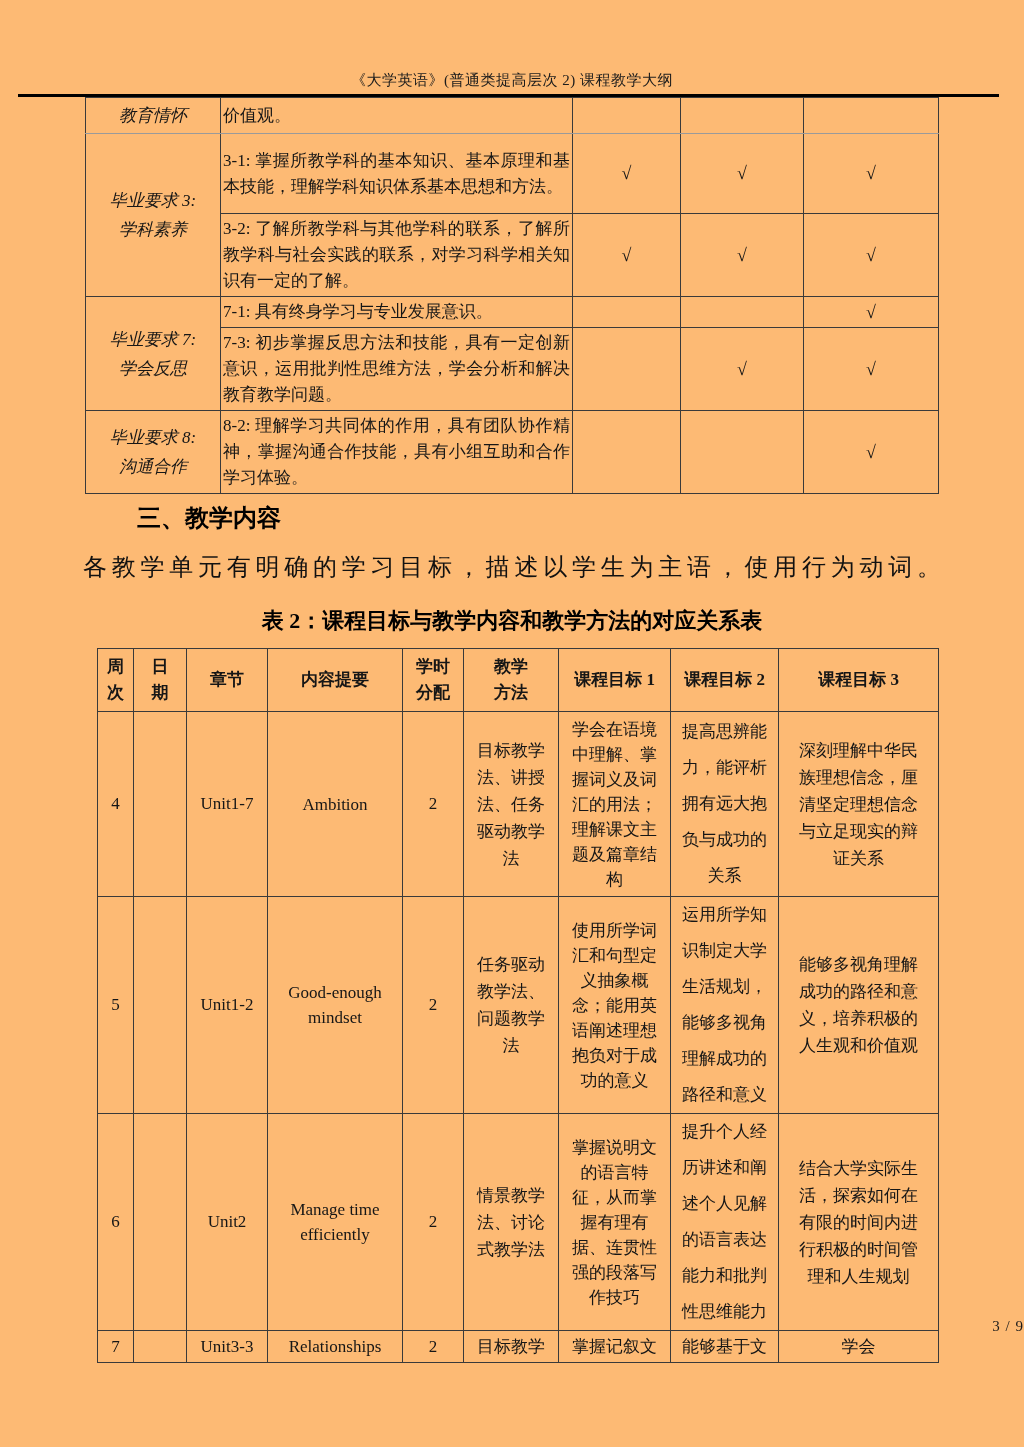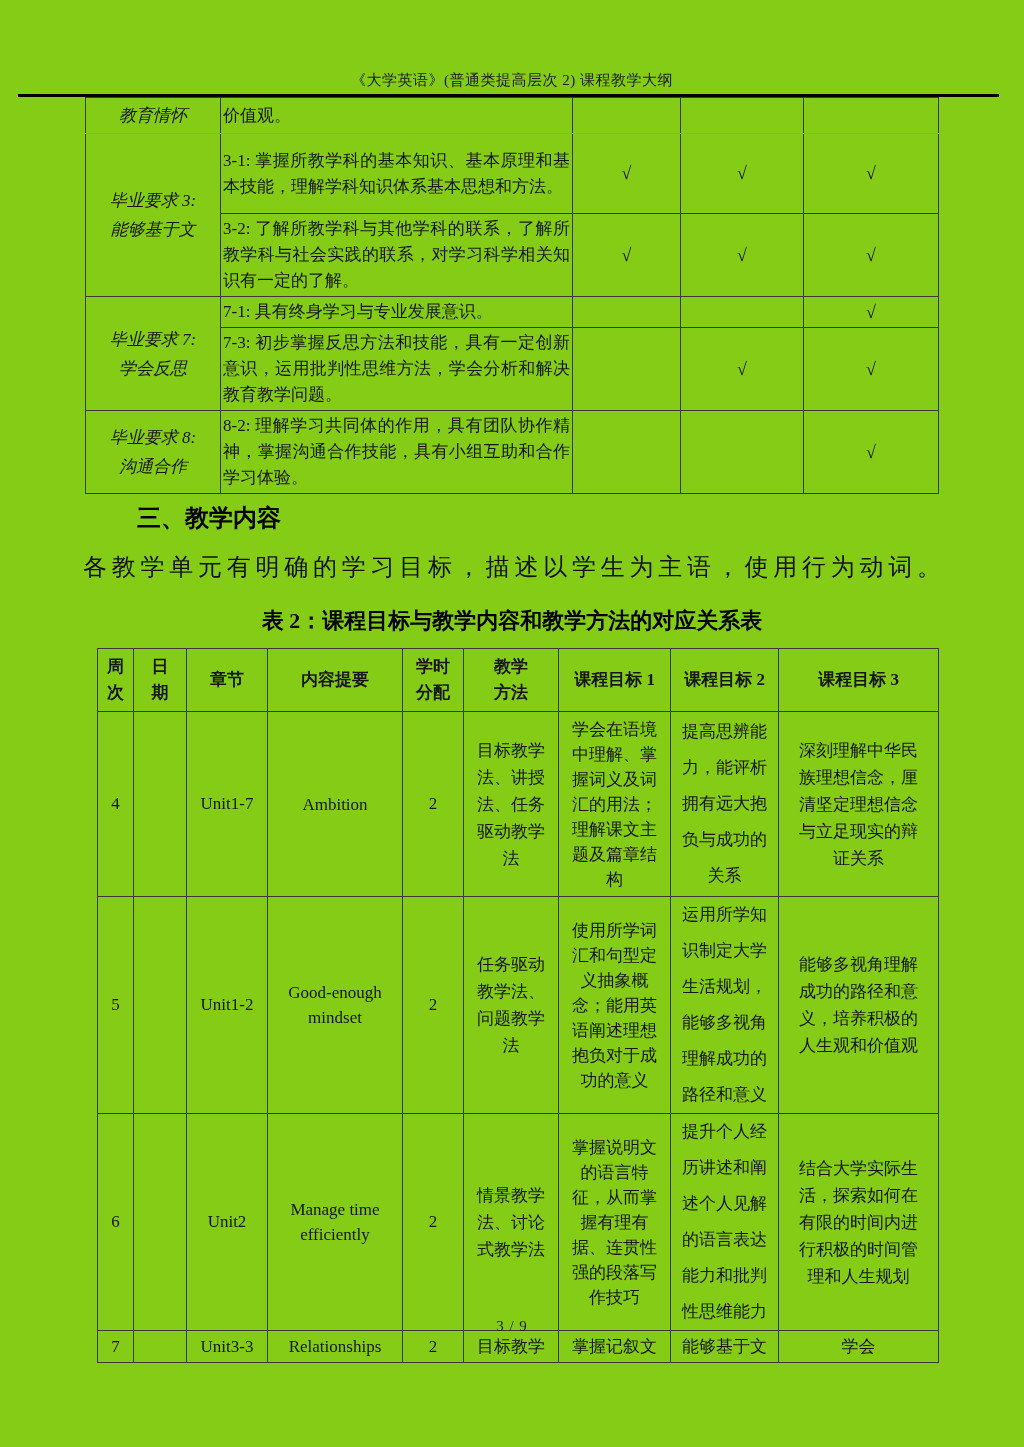--- a/index.html
+++ b/index.html
@@ -3,21 +3,21 @@
 <meta charset="utf-8">
 <style>
   html,body{margin:0;padding:0;background:#ffffff;}
   body{
     width:1024px;height:1447px;
     font-family:"Liberation Serif","DejaVu Serif",serif;
     color:#141414;
     position:relative;
     overflow:hidden;
   }
-  .page{position:absolute;inset:0;background:#84cc16;}
+  .page{position:absolute;inset:0;background:#fdba74;}
 
   
   .header-title{
     position:absolute;top:71px;left:0;width:1024px;
     text-align:center;font-size:15px;letter-spacing:.5px;color:#1c1c1c;
   }
   .header-rule{
     position:absolute;top:94px;left:18px;width:981px;height:3px;background:#000;
   }
 
@@ -56,21 +56,21 @@
   .t2 td.method{padding:0 12px;line-height:27px;}
   .t2 td.goal1{padding:0 10px;line-height:25px;}
   .t2 td.goal2{padding:0 10px;line-height:36px;}
   .t2 td.goal3{padding:0 16px;line-height:27px;}
   .t2 tr.cut td{height:32px;line-height:24px;overflow:hidden;}
   .t2 tr.cut td>span{display:block;max-height:26px;overflow:hidden;}
 
   
   .footer{
     position:absolute;top:1318px;left:0;width:1024px;
-    text-align:center;font-size:15px;color:#1c1c1c;letter-spacing:1px;
+    text-align:right;font-size:15px;color:#1c1c1c;letter-spacing:1px;
   }
 </style>
 </head>
 <body>
 
 <div class="page">
 
   <div class="header-title">《大学英语》(普通类提高层次 2) 课程教学大纲</div>
   <div class="header-rule"></div>
 
@@ -85,21 +85,21 @@
     <tbody>
       <tr class="carry" style="height:36px">
         <td class="lbl">教育情怀</td>
         <td class="desc">价值观。</td>
         <td class="mark"></td>
         <td class="mark"></td>
         <td class="mark"></td>
       </tr>
       <tr style="height:80px">
         <td class="lbl" rowspan="2">毕业要求 3:
-能够基于文</td>
+学科素养</td>
         <td class="desc">3-1: 掌握所教学科的基本知识、基本原理和基本技能，理解学科知识体系基本思想和方法。</td>
         <td class="mark">√</td>
         <td class="mark">√</td>
         <td class="mark">√</td>
       </tr>
       <tr style="height:83px">
         <td class="desc">3-2: 了解所教学科与其他学科的联系，了解所教学科与社会实践的联系，对学习科学相关知识有一定的了解。</td>
         <td class="mark">√</td>
         <td class="mark">√</td>
         <td class="mark">√</td>

